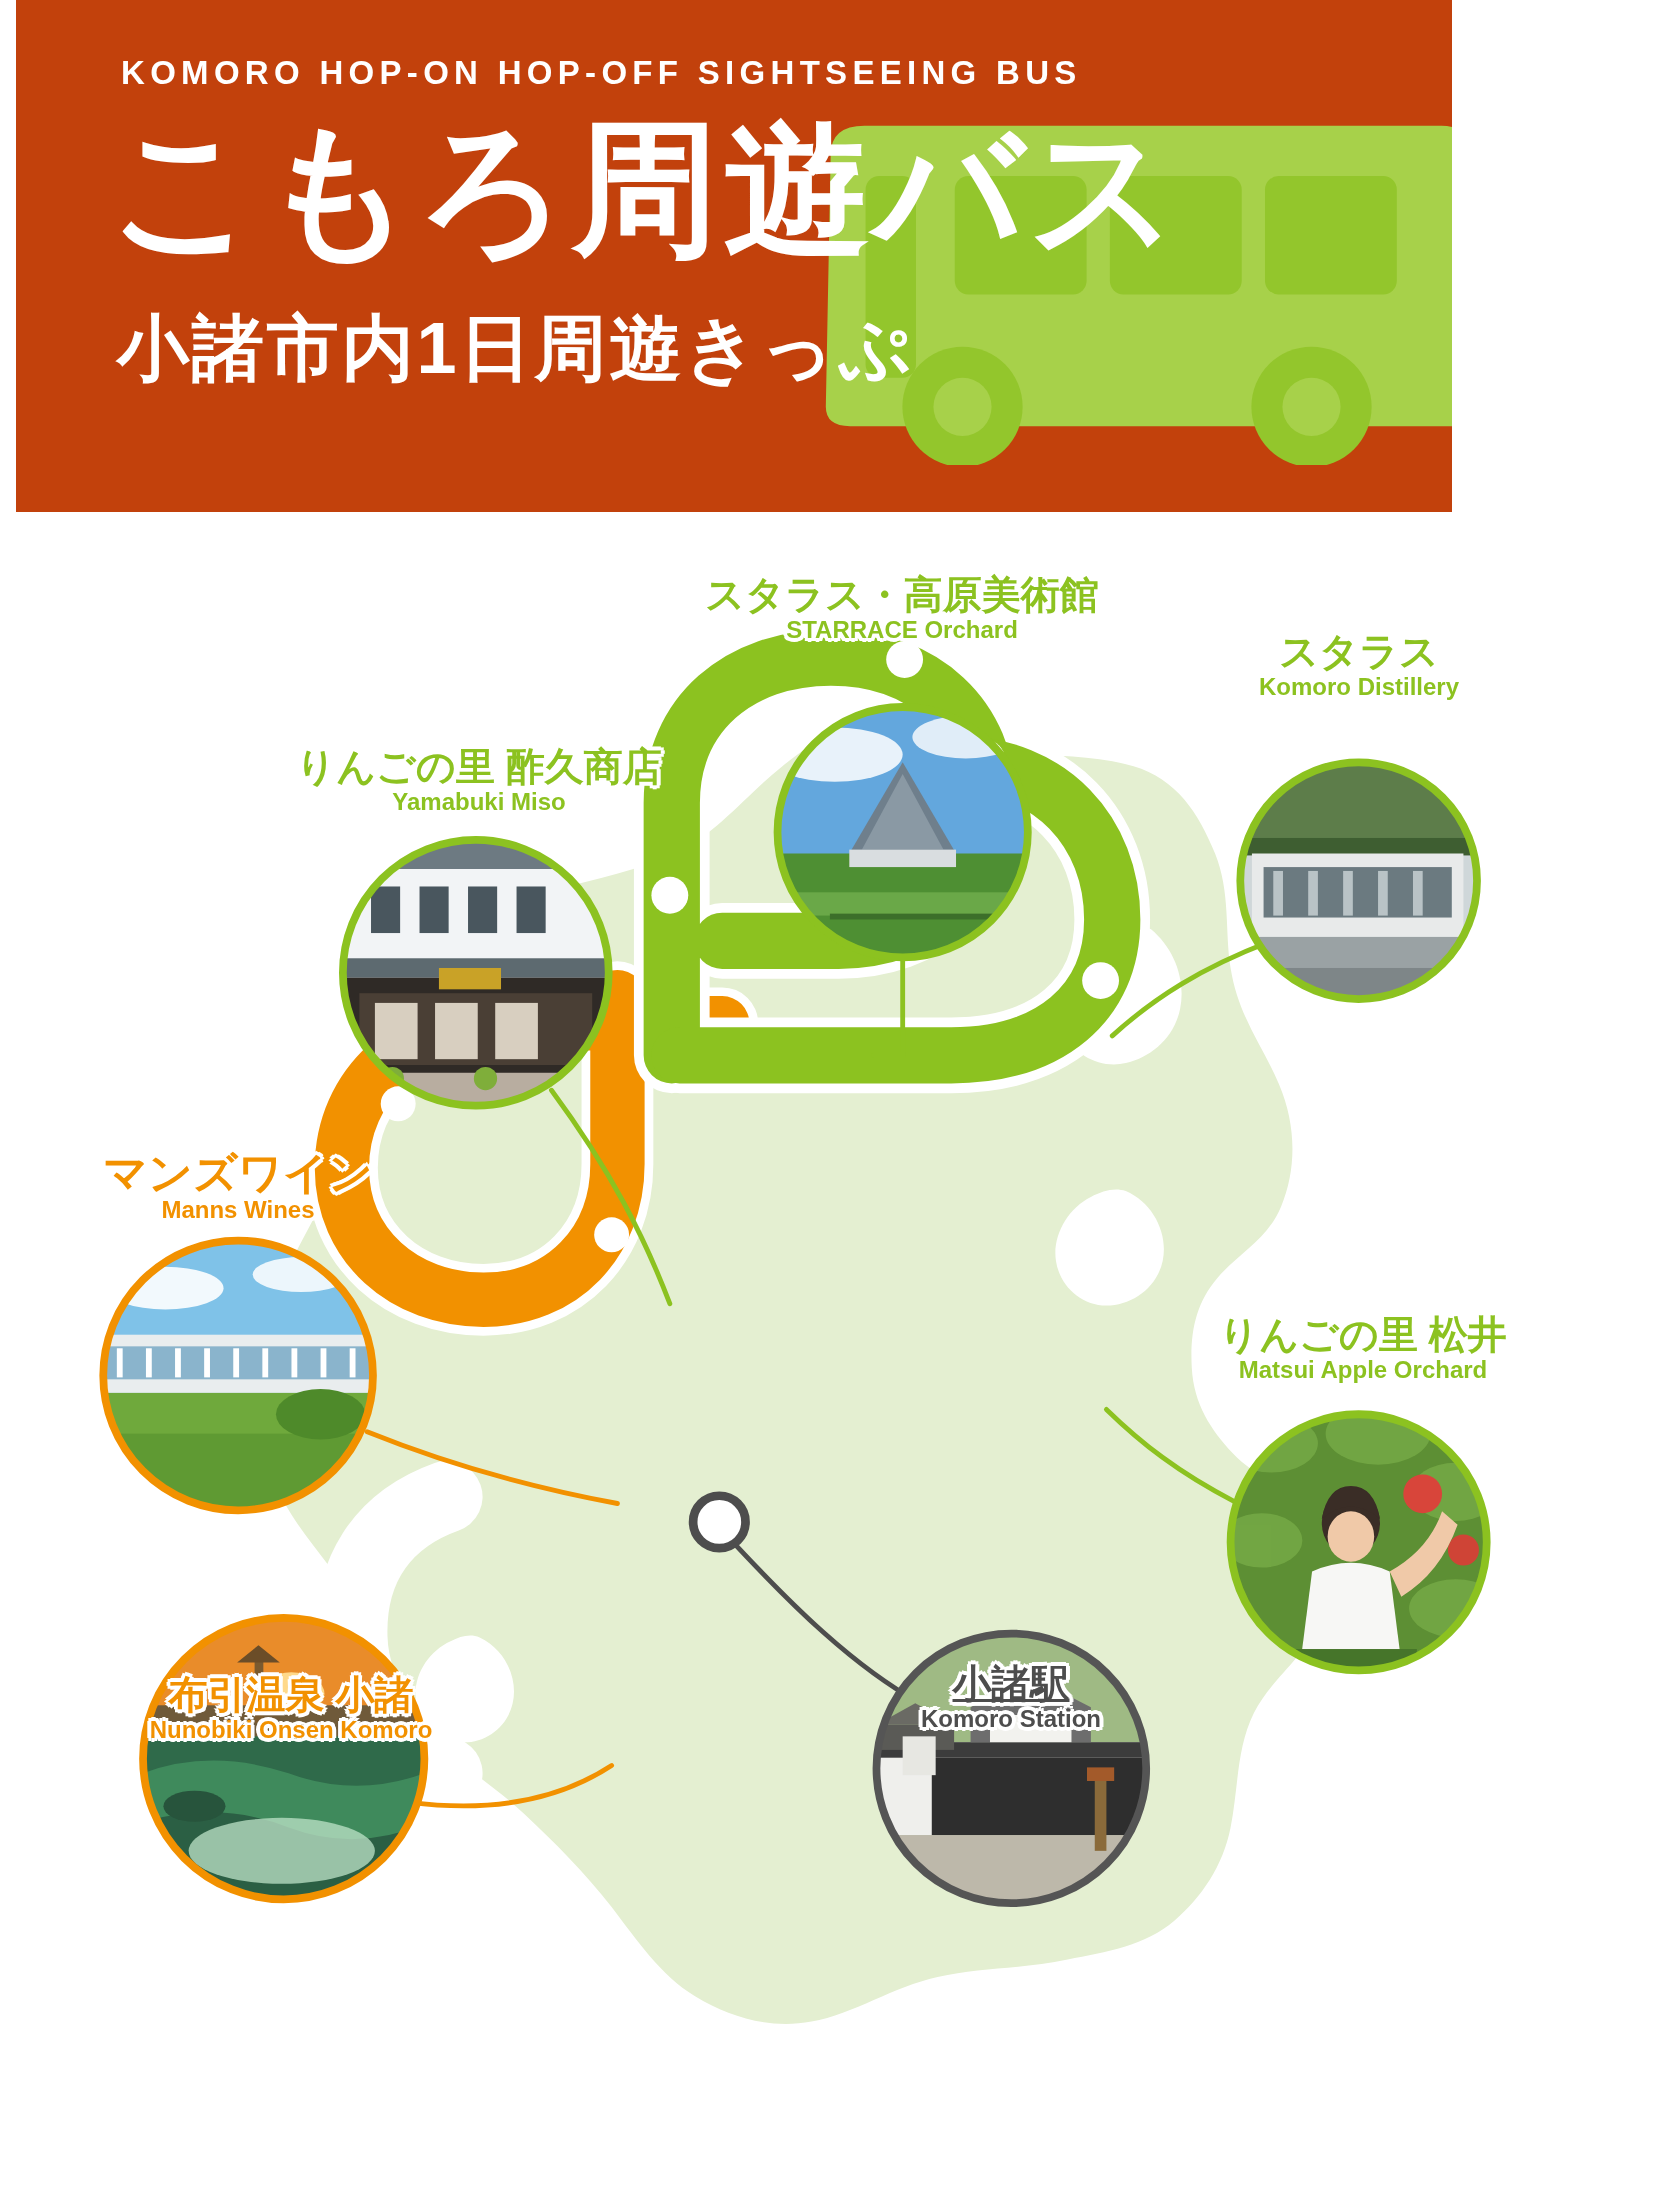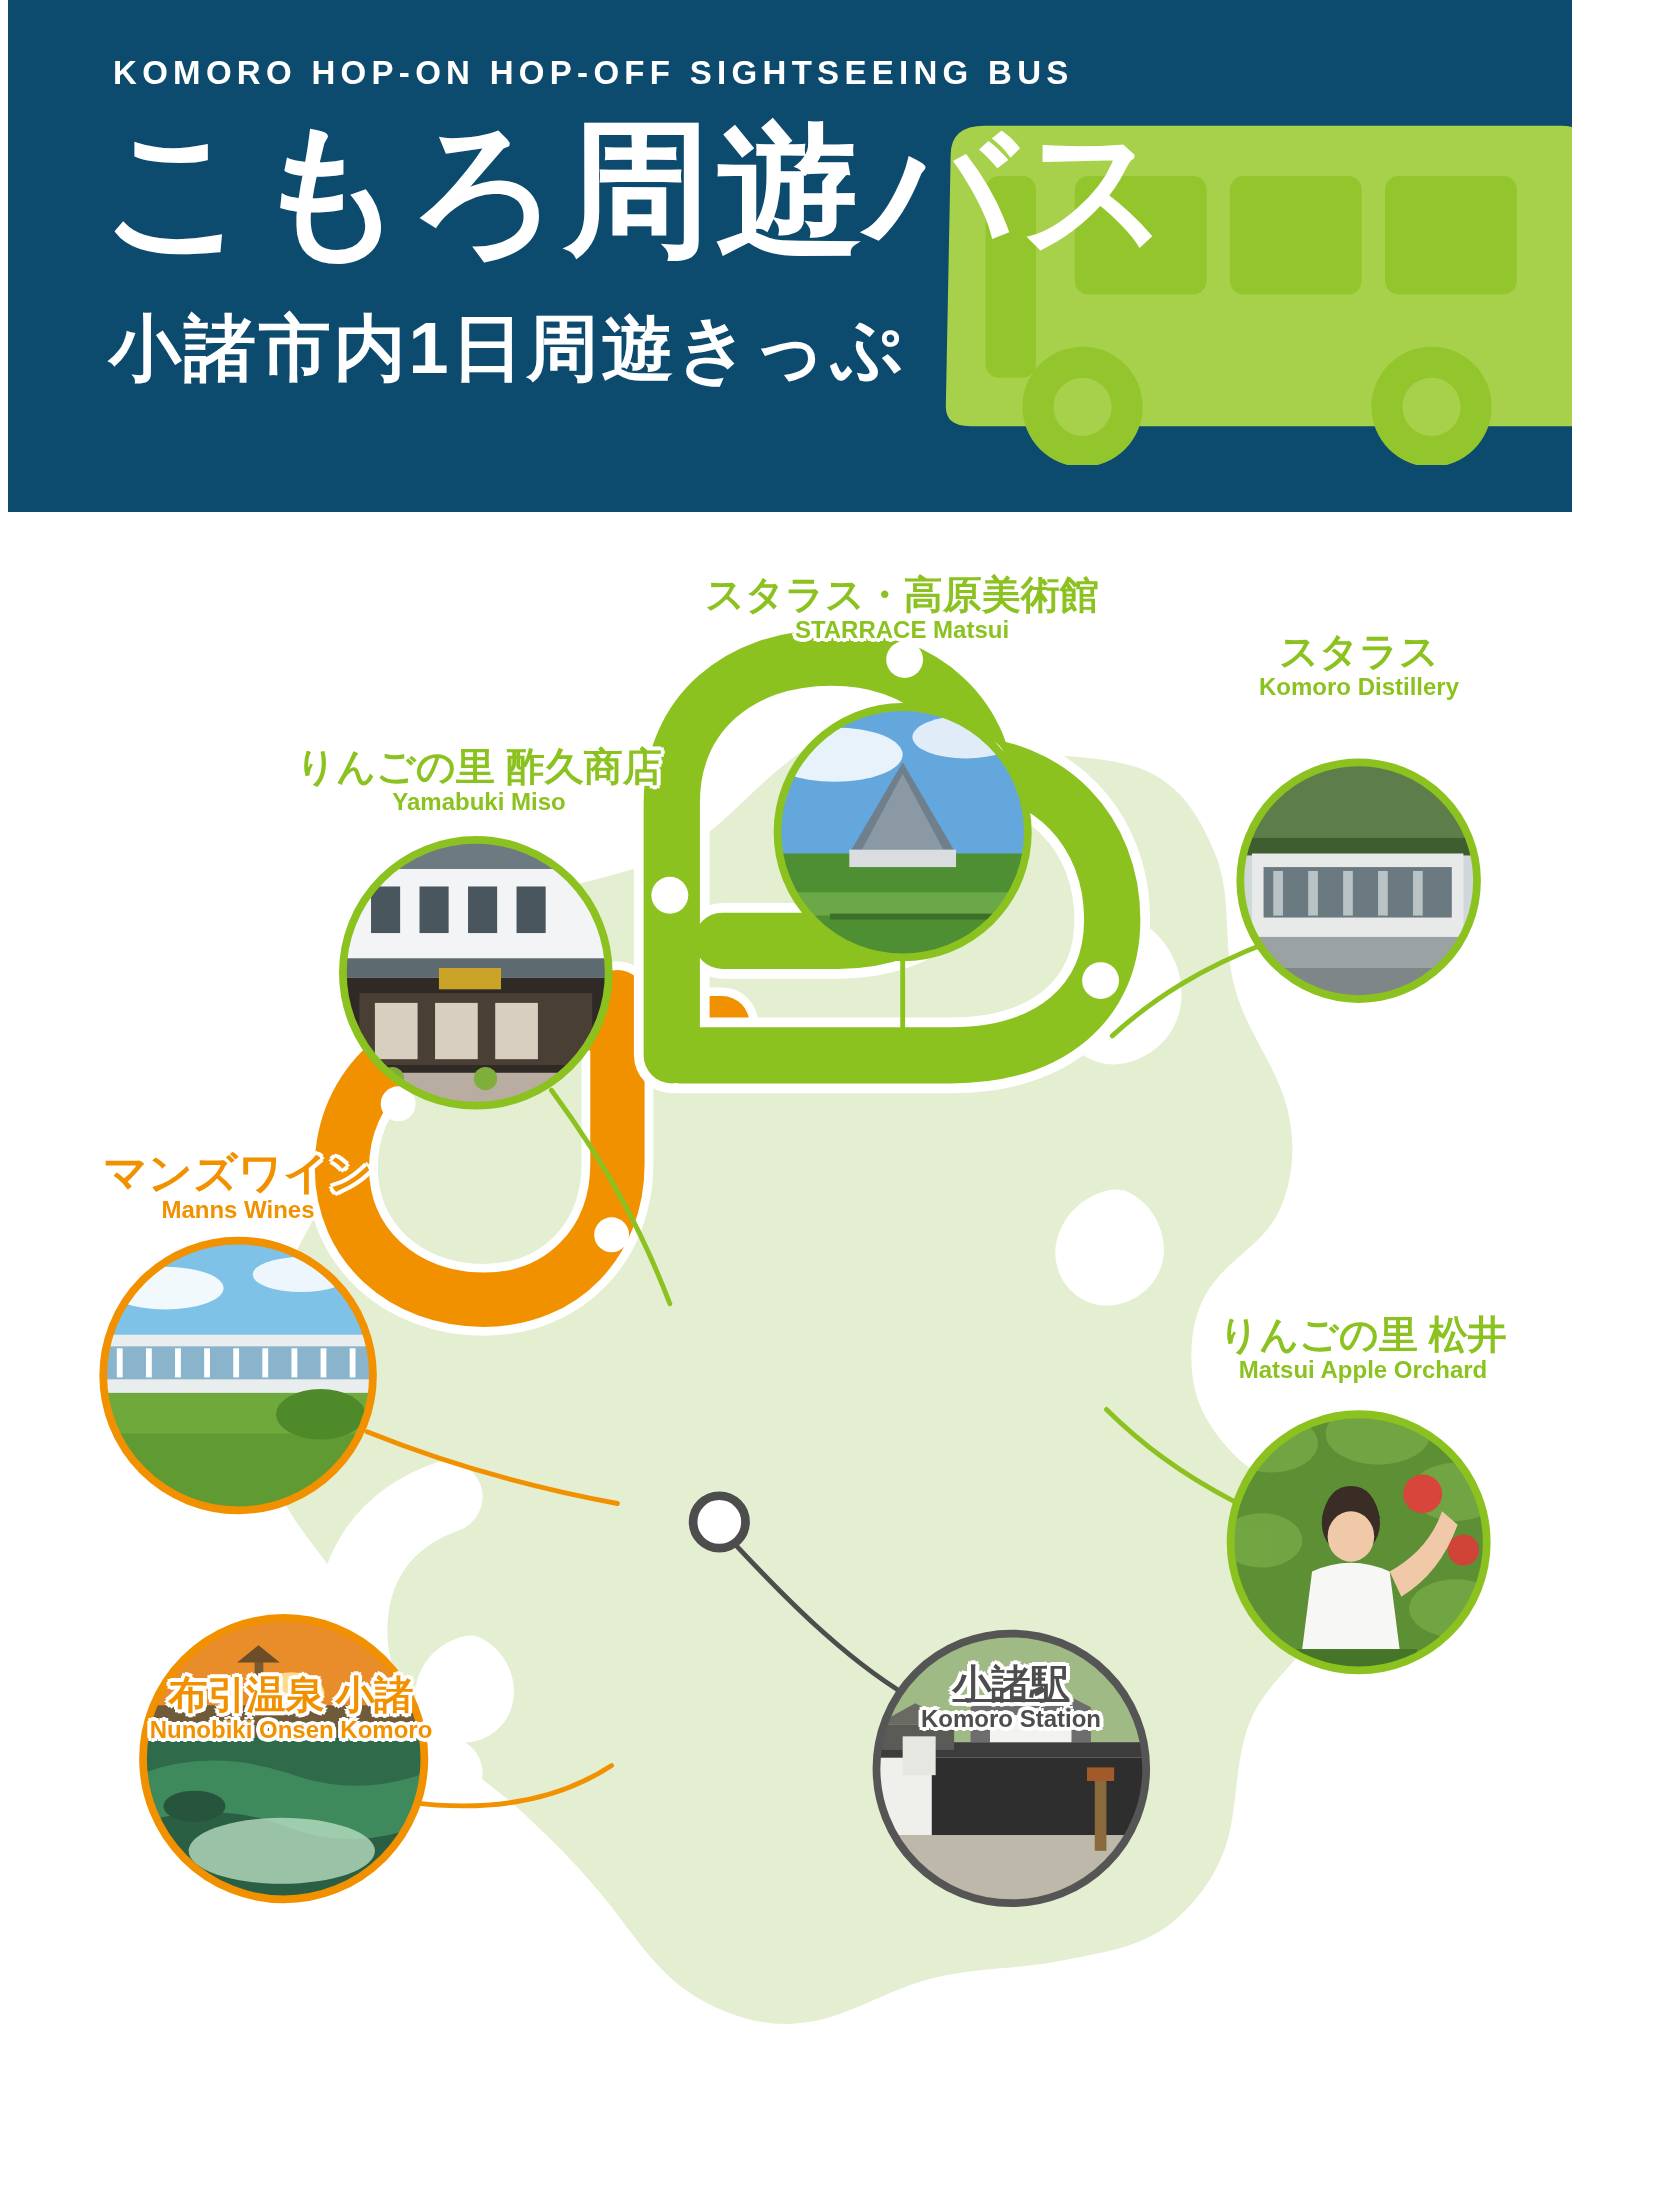--- a/index.html
+++ b/index.html
@@ -3,22 +3,22 @@
 <meta charset="utf-8">
 <style>
   html,body{margin:0;padding:0;background:#ffffff;}
   body{
     width:1654px;height:2204px;position:relative;overflow:hidden;
     font-family:"Liberation Sans","DejaVu Sans",sans-serif;
   }
 
   
   #header{
-    position:absolute;left:8px;top:0;width:1564px;height:512px;
-    background:#0c4a6e;overflow:hidden;
+    position:absolute;left:16px;top:0;width:1436px;height:512px;
+    background:#c2410c;overflow:hidden;
   }
   #bus-silhouette{
     position:absolute;right:-19.4px;top:116px;width:699px;height:349px;
     opacity:1;pointer-events:none;
   }
   #header-eyebrow{
     position:absolute;left:105px;top:54px;
     color:#ffffff;font-size:33px;letter-spacing:5.3px;font-weight:700;
     white-space:nowrap;
   }
@@ -363,21 +363,21 @@
       <circle cx="490" cy="475" r="137" stroke="#8cc220" stroke-width="8"></circle>
       <circle cx="245" cy="890" r="139" stroke="#f29100" stroke-width="8"></circle>
       <circle cx="1400" cy="1062" r="132" stroke="#8cc220" stroke-width="8"></circle>
       <circle cx="292" cy="1285" r="145" stroke="#f29100" stroke-width="8"></circle>
       <circle cx="1042" cy="1295" r="139" stroke="#555555" stroke-width="8"></circle>
     </g>
   </svg>
 
   <div class="poi-label t-green halo" style="left:902px;top:61px;transform:translateX(-50%);">
     <span class="poi-ja" style="font-size:39px;">スタラス・高原美術館</span>
-    <span class="poi-en" style="font-size:24px;">STARRACE Matsui</span>
+    <span class="poi-en" style="font-size:24px;">STARRACE Orchard</span>
   </div>
 
   <div class="poi-label t-green halo" style="left:1359px;top:118px;transform:translateX(-50%);">
     <span class="poi-ja" style="font-size:39px;">スタラス</span>
     <span class="poi-en" style="font-size:24px;">Komoro Distillery</span>
   </div>
 
   <div class="poi-label t-green halo" style="left:479px;top:233px;transform:translateX(-50%);">
     <span class="poi-ja" style="font-size:39px;">りんごの里 酢久商店</span>
     <span class="poi-en" style="font-size:24px;">Yamabuki Miso</span>

